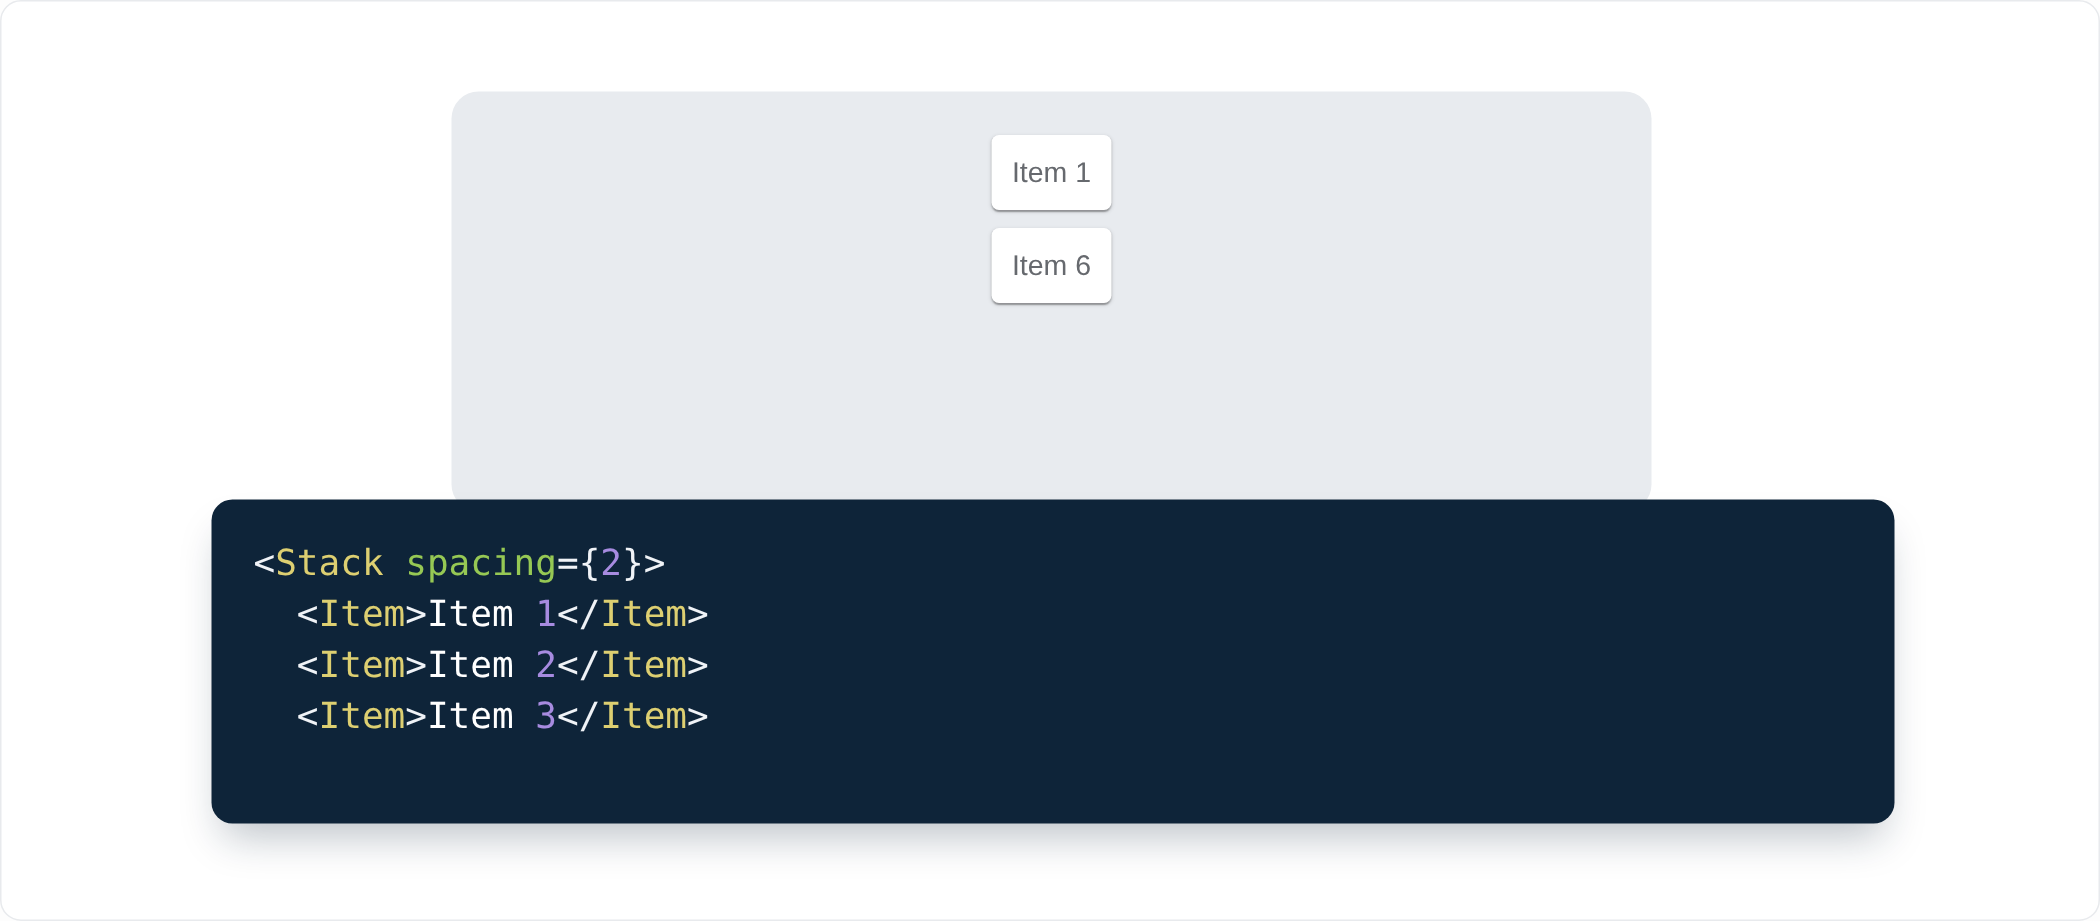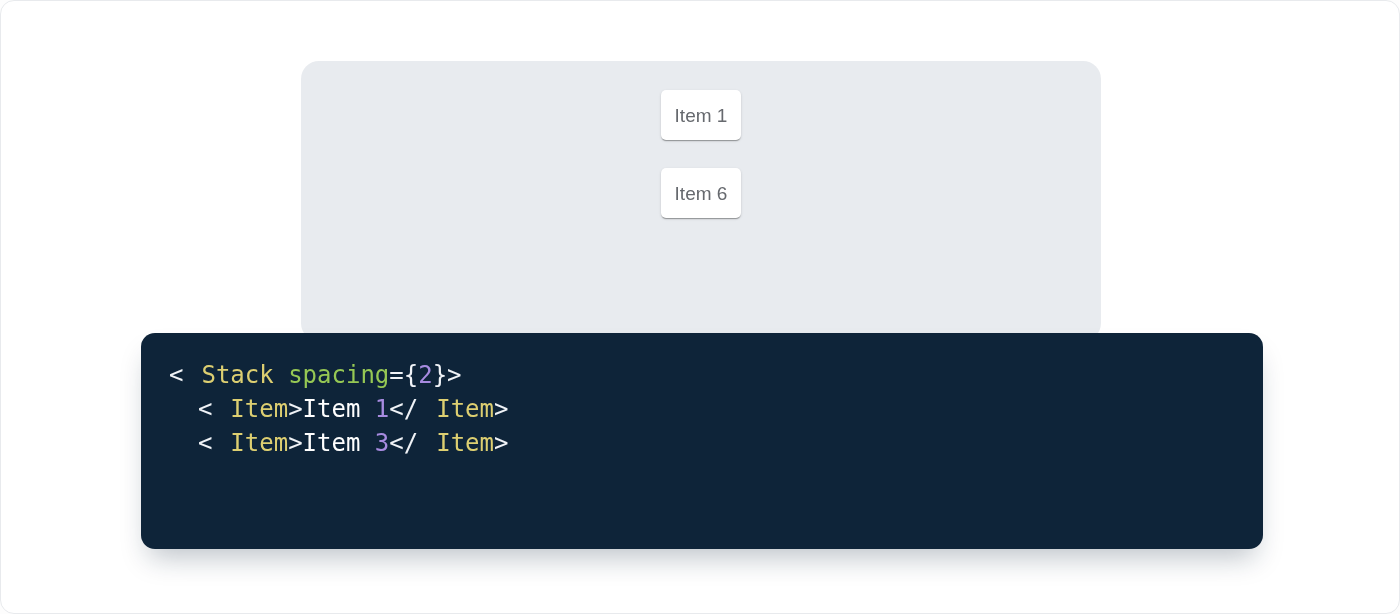--- a/index.html
+++ b/index.html
@@ -24,21 +24,21 @@
     border:1px solid var(--page-border);
     border-radius:14px;
   }
   .demo-panel{
     position:absolute;left:300px;top:60px;width:800px;height:280px;
     background:var(--panel-bg);
     border-radius:18px;
   }
   .stack{
     display:flex;flex-direction:column;align-items:center;
-    padding-top:29px;gap:28px;
+    padding-top:29px;gap:12px;
   }
   .item-card{
     width:80px;height:50px;
     background:var(--card-bg);
     border-radius:5px;
     box-shadow:0 2px 1px -1px rgba(0,0,0,.2),0 1px 1px 0 rgba(0,0,0,.14),0 1px 3px 0 rgba(0,0,0,.12);
     display:flex;align-items:center;justify-content:center;
     color:var(--card-text);
     font-size:19px;line-height:1;
   }
@@ -47,21 +47,21 @@
     background:var(--code-bg);
     border-radius:14px;
     padding:25px 28px 0 28px;
     box-shadow:0 16px 28px -8px rgba(14,36,57,.28);
     font-family:"DejaVu Sans Mono","Liberation Mono",monospace;
     font-size:24px;line-height:34px;
   }
   .code-line{white-space:pre;color:var(--code-plain);}
   .tok-plain{color:var(--code-plain);}
   .tok-punct{color:var(--code-punct);}
-  .tok-tag{color:var(--code-tag);margin-left:18px;}
+  .tok-tag{color:var(--code-tag);}
   .tok-attr{color:var(--code-attr);}
   .tok-num{color:var(--code-number);}
 </style>
 </head>
 <body>
 
 <div class="page">
 
   <div class="demo-panel">
     <div class="stack">
@@ -70,16 +70,17 @@
       </div>
       <div class="item-card">
         <span>Item 6</span>
       </div>
     </div>
   </div>
 
   <div class="code-block">
       <div class="code-line"><span class="tok-punct">&lt;</span><span class="tok-tag">Stack</span><span class="tok-plain"> </span><span class="tok-attr">spacing</span><span class="tok-punct">={</span><span class="tok-num">2</span><span class="tok-punct">}&gt;</span></div>
       <div class="code-line"><span class="tok-plain">  </span><span class="tok-punct">&lt;</span><span class="tok-tag">Item</span><span class="tok-punct">&gt;</span><span class="tok-plain">Item </span><span class="tok-num">1</span><span class="tok-punct">&lt;/</span><span class="tok-tag">Item</span><span class="tok-punct">&gt;</span></div>
+      <div class="code-line"><span class="tok-plain">  </span><span class="tok-punct">&lt;</span><span class="tok-tag">Item</span><span class="tok-punct">&gt;</span><span class="tok-plain">Item </span><span class="tok-num">2</span><span class="tok-punct">&lt;/</span><span class="tok-tag">Item</span><span class="tok-punct">&gt;</span></div>
       <div class="code-line"><span class="tok-plain">  </span><span class="tok-punct">&lt;</span><span class="tok-tag">Item</span><span class="tok-punct">&gt;</span><span class="tok-plain">Item </span><span class="tok-num">3</span><span class="tok-punct">&lt;/</span><span class="tok-tag">Item</span><span class="tok-punct">&gt;</span></div>
     </div>
 
 </div>
 
 </body></html>

